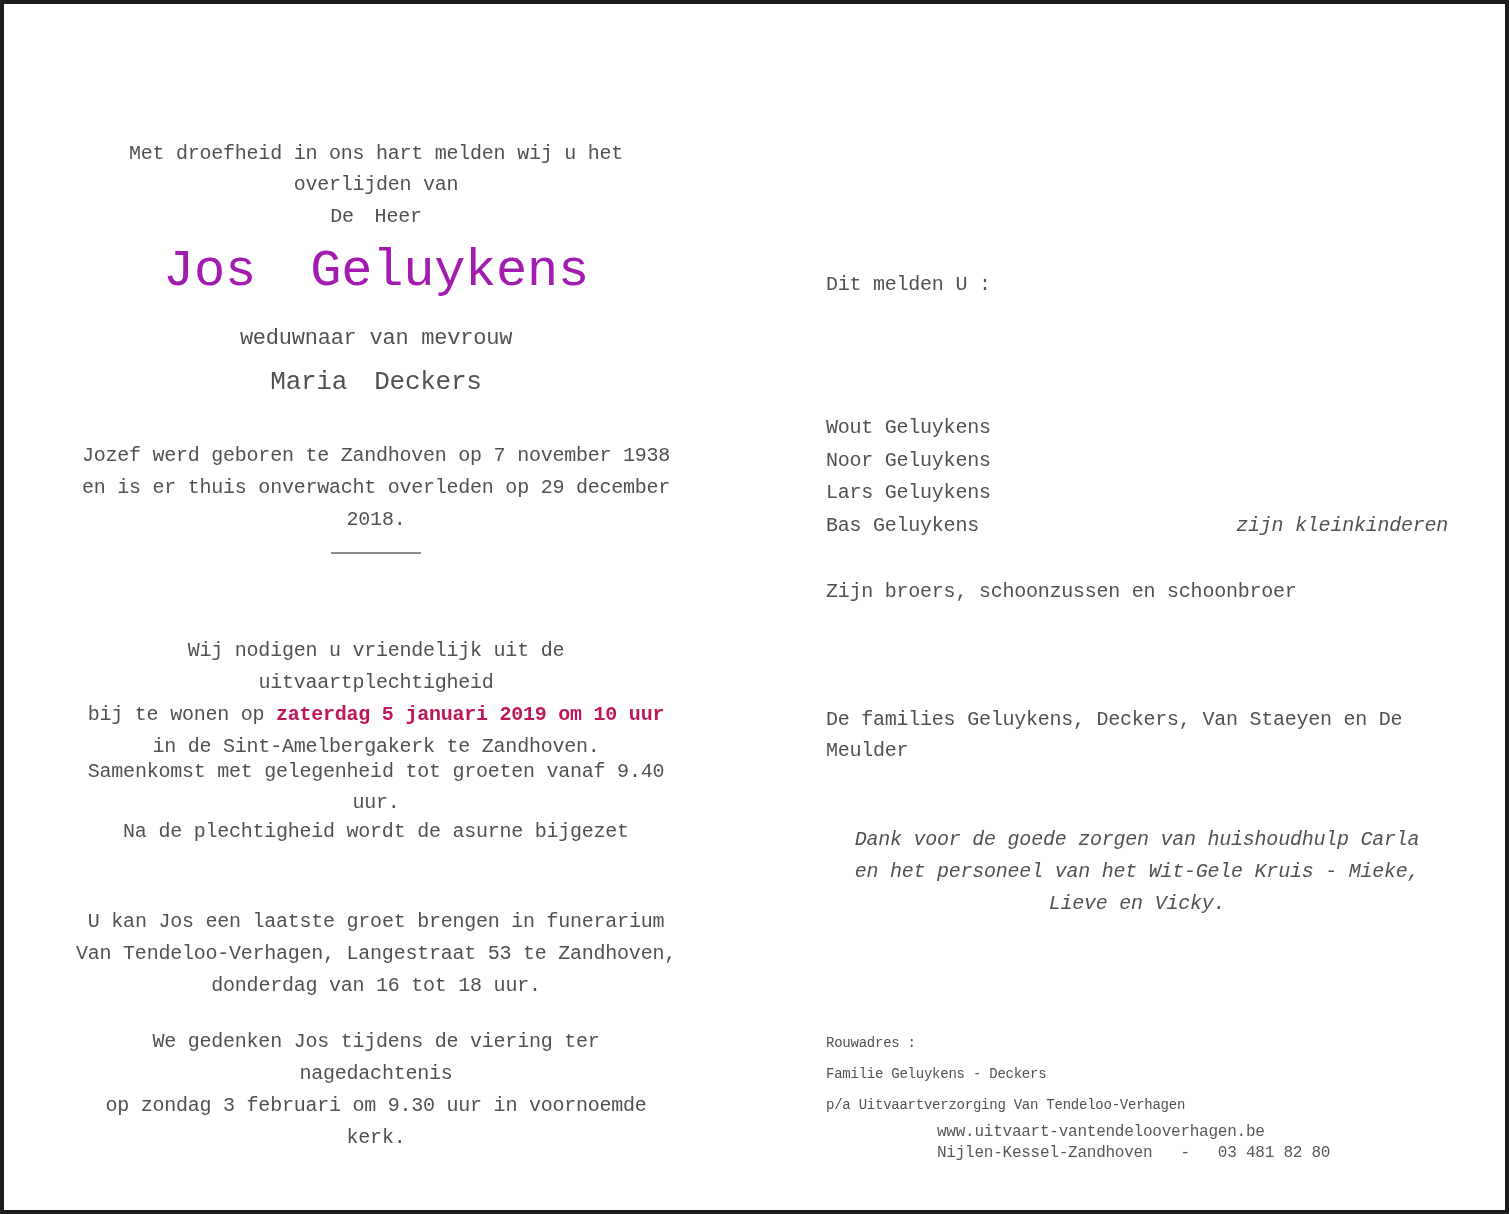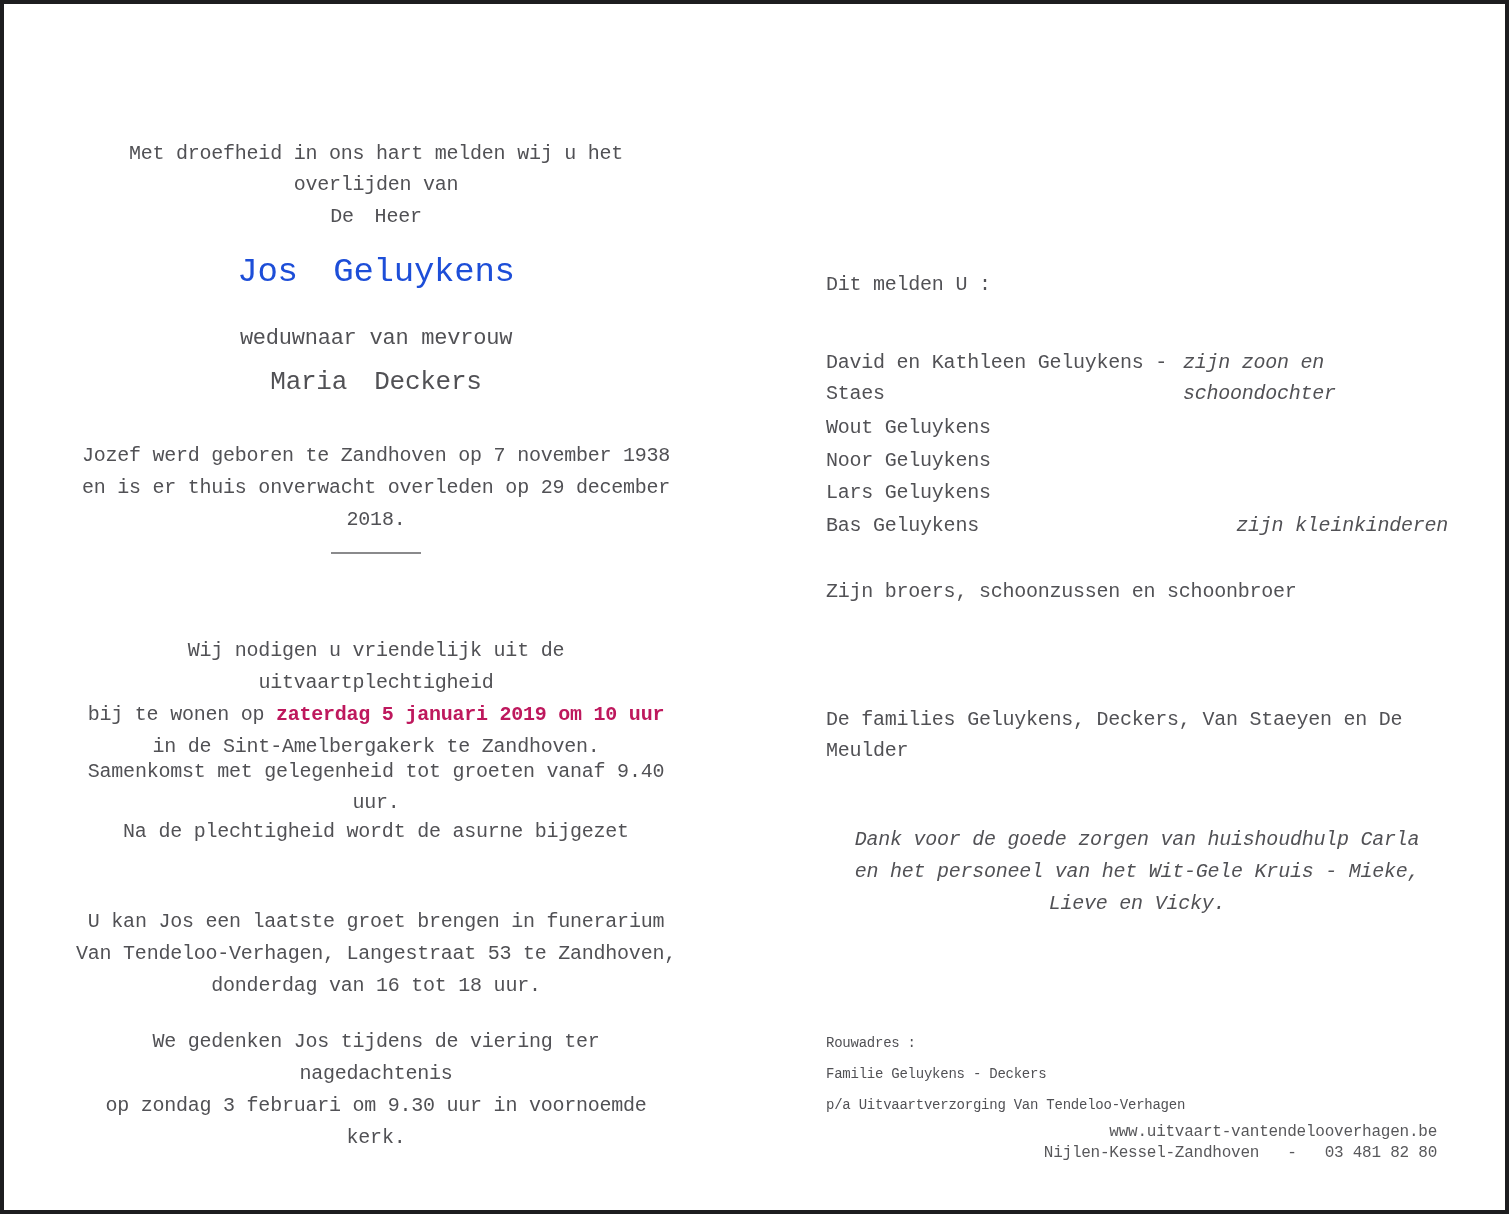--- a/index.html
+++ b/index.html
@@ -18,21 +18,21 @@
   }
   .blk { position: absolute; }
 
   
   .left-col-block { left: 72px; width: 600px; text-align: center; }
   .body-text { font-size: 20px; line-height: 31px; }
   .body-text-32 { font-size: 20px; line-height: 32px; }
 
   .intro        { top: 134px; }
   .honorific    { top: 201px; font-size: 20px; }
-  .deceased-name{ top: 243px; font-size: 34px; line-height: 50px; color: #1d4ed8; }
+  .deceased-name{ top: 243px; font-size: 52px; line-height: 50px; color: #a21caf; }
   .widower      { top: 317px; font-size: 22px; line-height: 36px; }
   .spouse       { top: 360px; font-size: 26px; line-height: 36px; }
   .wide-words   { word-spacing: 0.45em; }
 
   .born         { top: 436px; }
   .divider-wrap { top: 548px; left: 72px; width: 600px; }
   .divider {
     width: 90px; height: 0;
     border-top: 2px solid #8a8a8c;
     margin: 0 auto;
@@ -54,21 +54,21 @@
   .grandchildren   { top: 408px; font-size: 20px; line-height: 32.5px; }
   .siblings        { top: 572px; }
   .cousins         { top: 637px; }
   .families        { top: 700px; }
   .thanks          { top: 820px; font-style: italic; text-align: center; }
   .mourning-address{ top: 1024px; font-size: 14px; line-height: 31px; }
 
   
   .footer {
     top: 1118px; right: 68px; width: 500px;
-    text-align: right;
+    text-align: left;
     font-size: 16px; line-height: 21px;
     color: #58585b;
   }
 </style>
 </head>
 <body>
 
 <div class="page">
 
   <div class="blk left-col-block body-text intro">Met droefheid in ons hart melden wij u het overlijden van</div>
@@ -108,24 +108,20 @@
     <div>donderdag van 16 tot 18 uur.</div>
   </div>
 
   <div class="blk left-col-block body-text-32 memorial">
     <div>We gedenken Jos tijdens de viering ter nagedachtenis</div>
     <div>op zondag 3 februari om 9.30 uur in voornoemde kerk.</div>
   </div>
 
   <div class="blk right-col-block body-text announce-header">Dit melden U :</div>
 
-  <div class="blk right-col-block body-text son-row row">
-    <span>David en Kathleen Geluykens - Staes</span>
-    <span class="relation">zijn zoon en schoondochter</span>
-  </div>
 
   <div class="blk right-col-block grandchildren">
     <div>Wout Geluykens</div>
     <div>Noor Geluykens</div>
     <div>Lars Geluykens</div>
     <div class="row">
       <span>Bas Geluykens</span>
       <span class="relation">zijn kleinkinderen</span>
     </div>
   </div>

